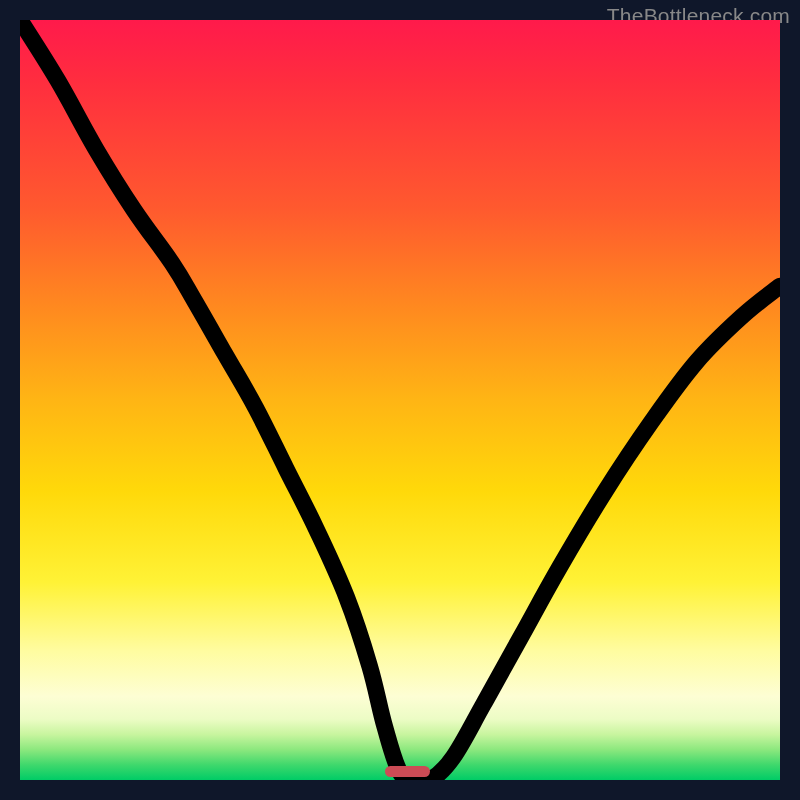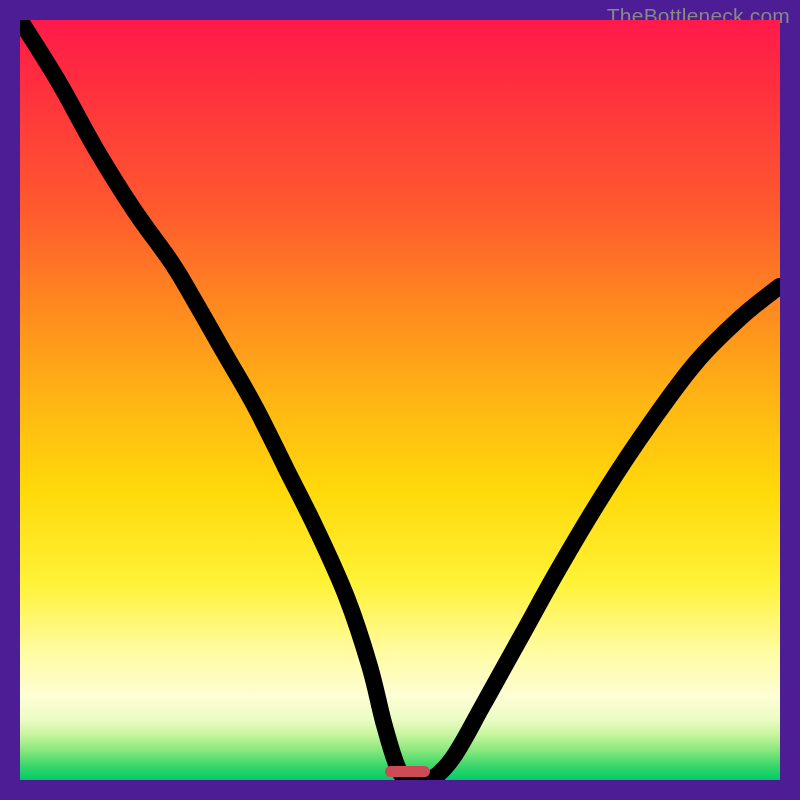--- a/index.html
+++ b/index.html
@@ -8,21 +8,21 @@
     width: 800px;
     height: 800px;
     overflow: hidden;
     background: #000;
     font-family: Arial, Helvetica, sans-serif;
   }
   .chart-wrap {
     position: relative;
     width: 800px;
     height: 800px;
-    background: #4c1d95;
+    background: #0f172a;
   }
   .plot-area {
     position: absolute;
     left: 20px;
     top: 20px;
     width: 760px;
     height: 760px;
     overflow: hidden;
   }
   .gradient {

